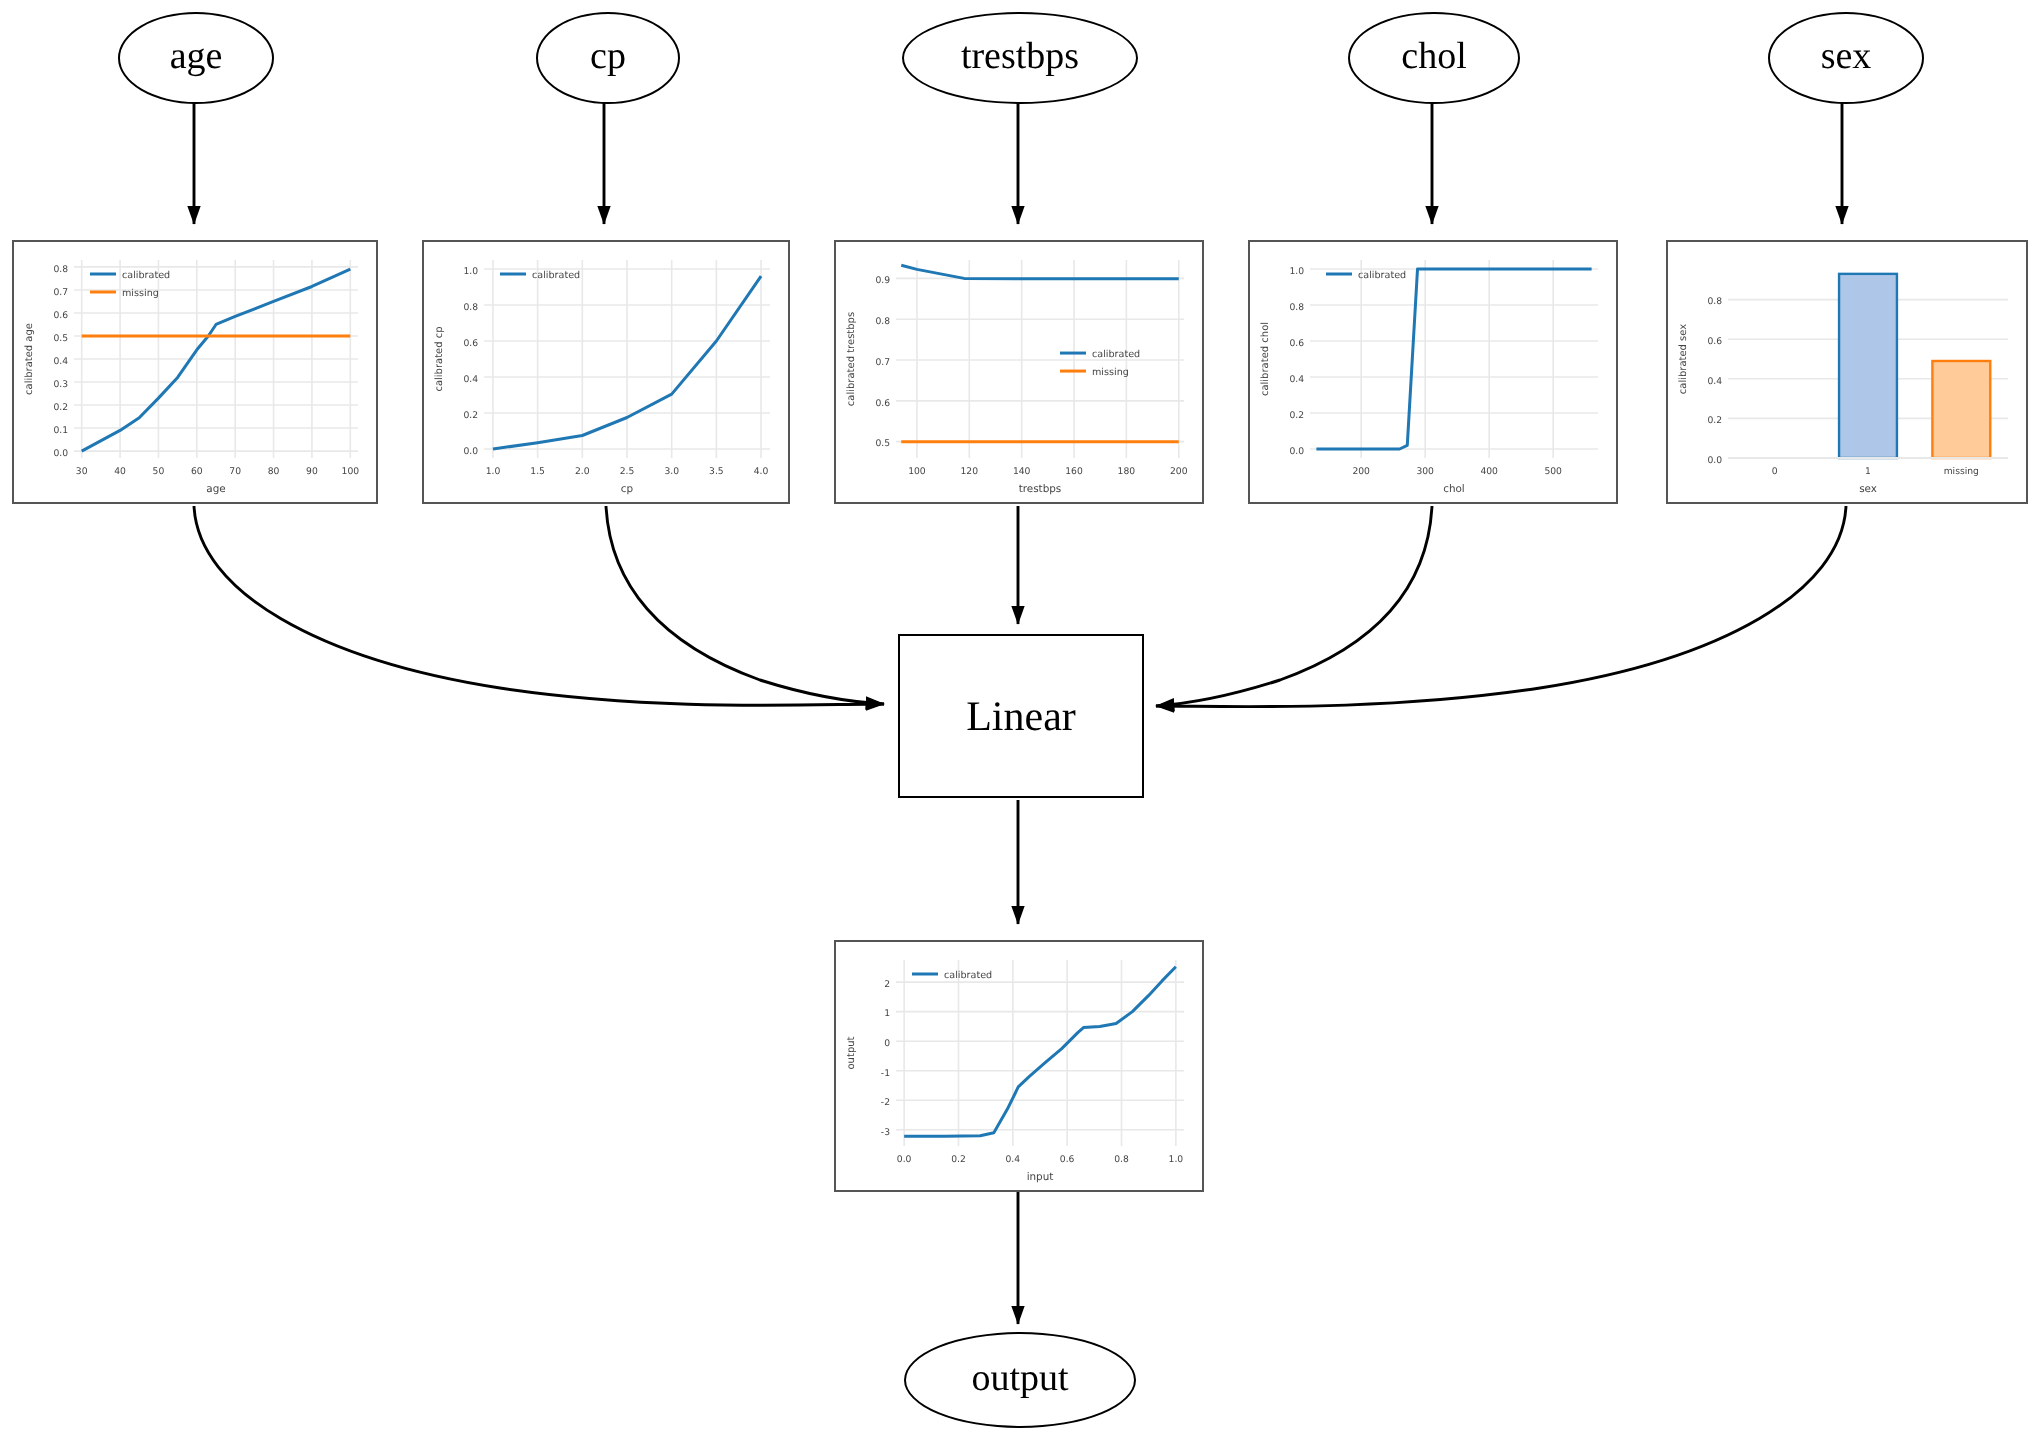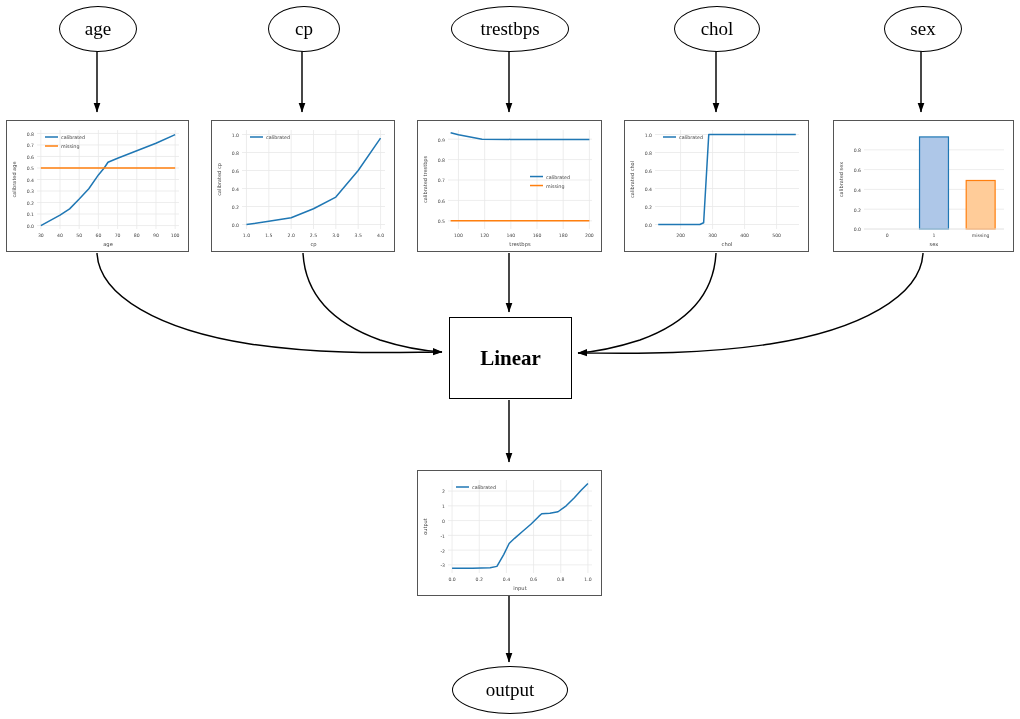--- a/index.html
+++ b/index.html
@@ -57,21 +57,21 @@
   <div class="node-ellipse" style="left:451px;top:6px;width:116px;height:44px;">
     <span>trestbps</span>
   </div>
   <div class="node-ellipse" style="left:674px;top:6px;width:84px;height:44px;">
     <span>chol</span>
   </div>
   <div class="node-ellipse" style="left:884px;top:6px;width:76px;height:44px;">
     <span>sex</span>
   </div>
 
-  <div class="linear-box" style="left:449px;top:317px;width:121px;height:80px;font-weight:bold;">
+  <div class="linear-box" style="left:449px;top:317px;width:121px;height:80px;">
     <span>Linear</span>
   </div>
 
   <div class="node-ellipse" style="left:452px;top:666px;width:114px;height:46px;">
     <span>output</span>
   </div>
 
   <div class="chart-box" id="box-age" style="left:6px;top:120px;width:183px;height:132px;">
       <svg class="plot" viewBox="0 0 181 130">
         <rect x="30" y="9" width="142" height="99" fill="#fff" stroke="none"></rect>

